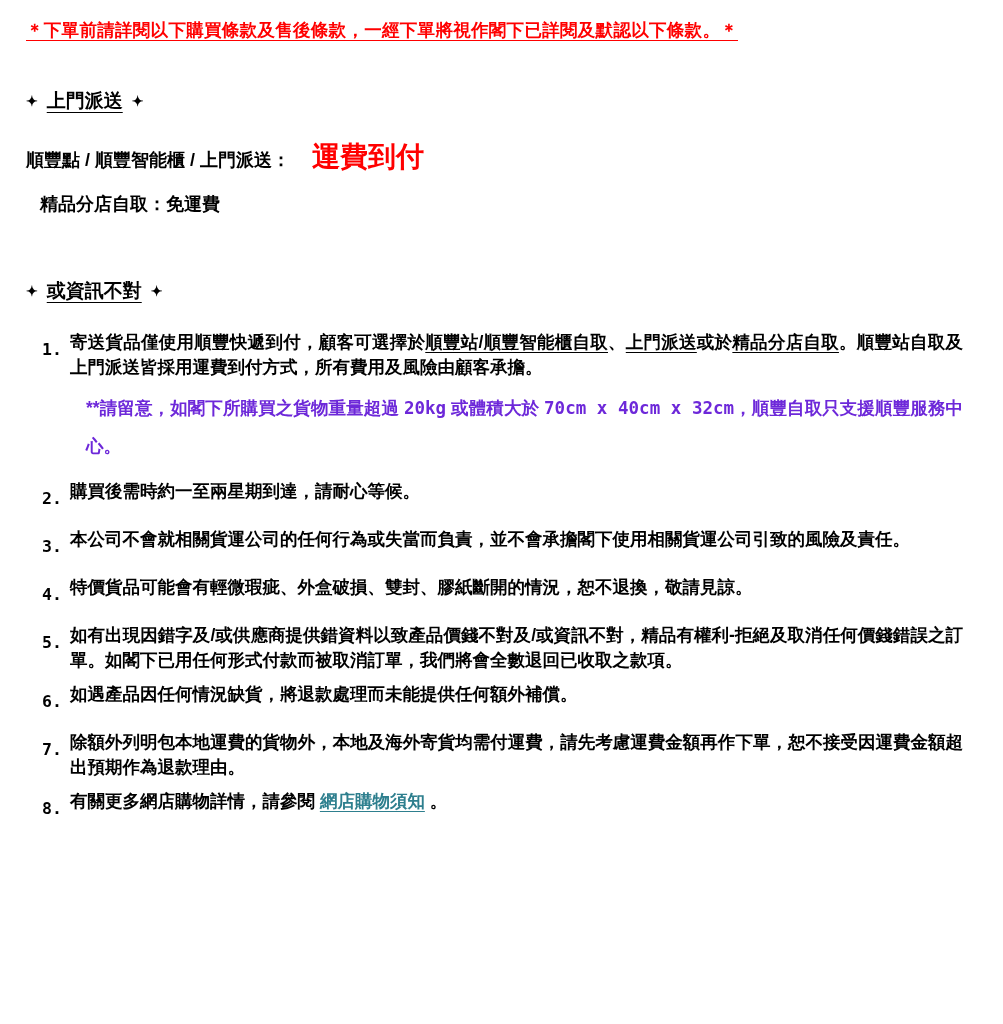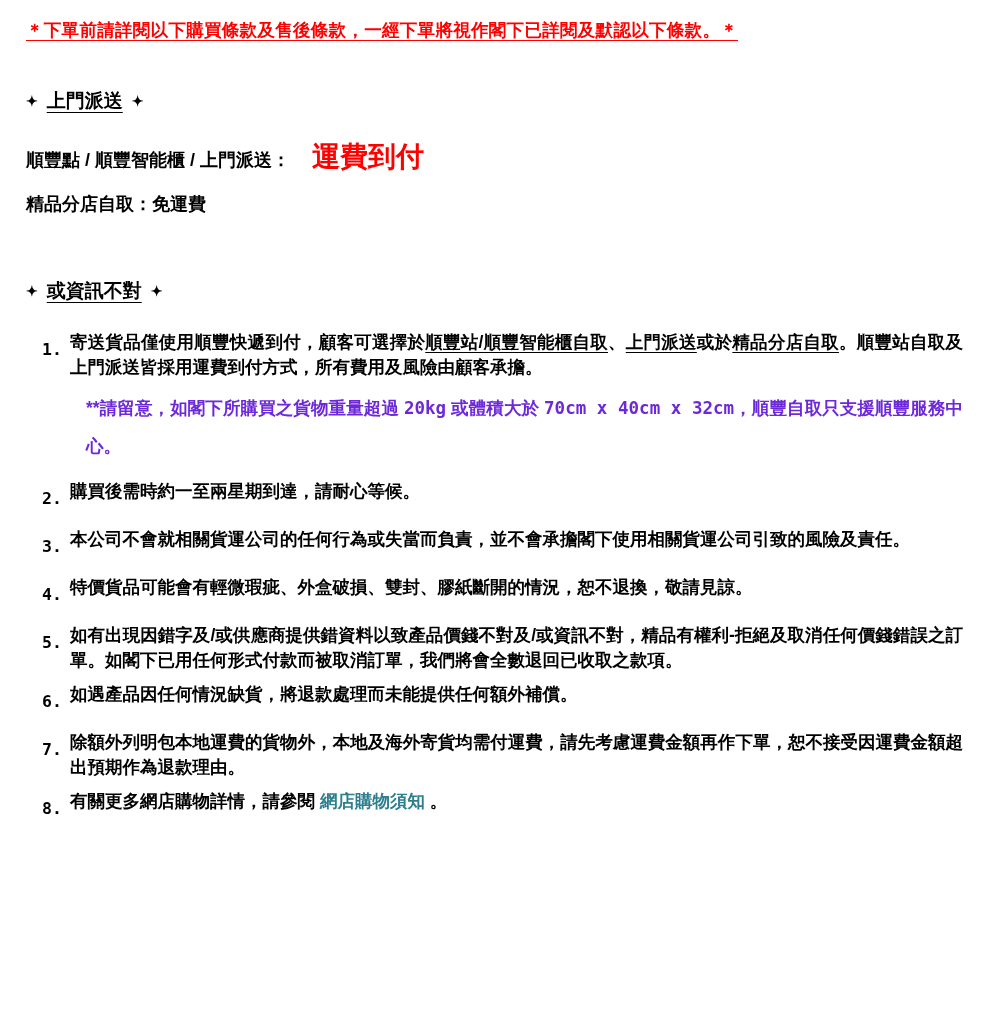--- a/index.html
+++ b/index.html
@@ -45,21 +45,21 @@
     display: flex;
     align-items: baseline;
     gap: 22px;
   }
   .fee-highlight {
     color: #ff0000;
     font-size: 28px;
     font-weight: 800;
     text-align: right;
   }
-  .pickup-line { margin: 16px 0 0 0; font-size: 18px; }
+  .pickup-line { margin: 16px 0 0 14px; font-size: 18px; }
 
   .terms-list { margin-top: 26px; padding-left: 16px; }
   .term-item { display: flex; margin-bottom: 9px; }
   .num {
     flex: 0 0 28px;
     width: 28px;
     font-family: "DejaVu Sans Mono", monospace;
     font-size: 16.5px;
     line-height: 39px;
     font-weight: 700;
@@ -75,20 +75,21 @@
     margin: 9px 0 5px 16px;
     color: #6d28d9;
     font-size: 17.5px;
     line-height: 38px;
     text-align: justify;
   }
   .u { text-decoration: underline; text-underline-offset: 4px; }
   .mono { font-family: "DejaVu Sans Mono", monospace; }
   .link {
     color: #2e7f8e;
+    text-decoration: underline;
     text-underline-offset: 4px;
     cursor: pointer;
   }
 </style>
 </head>
 <body>
 
 <div class="page">
 
   <p class="notice">＊下單前請詳閱以下購買條款及售後條款，一經下單將視作閣下已詳閱及默認以下條款。＊</p>

